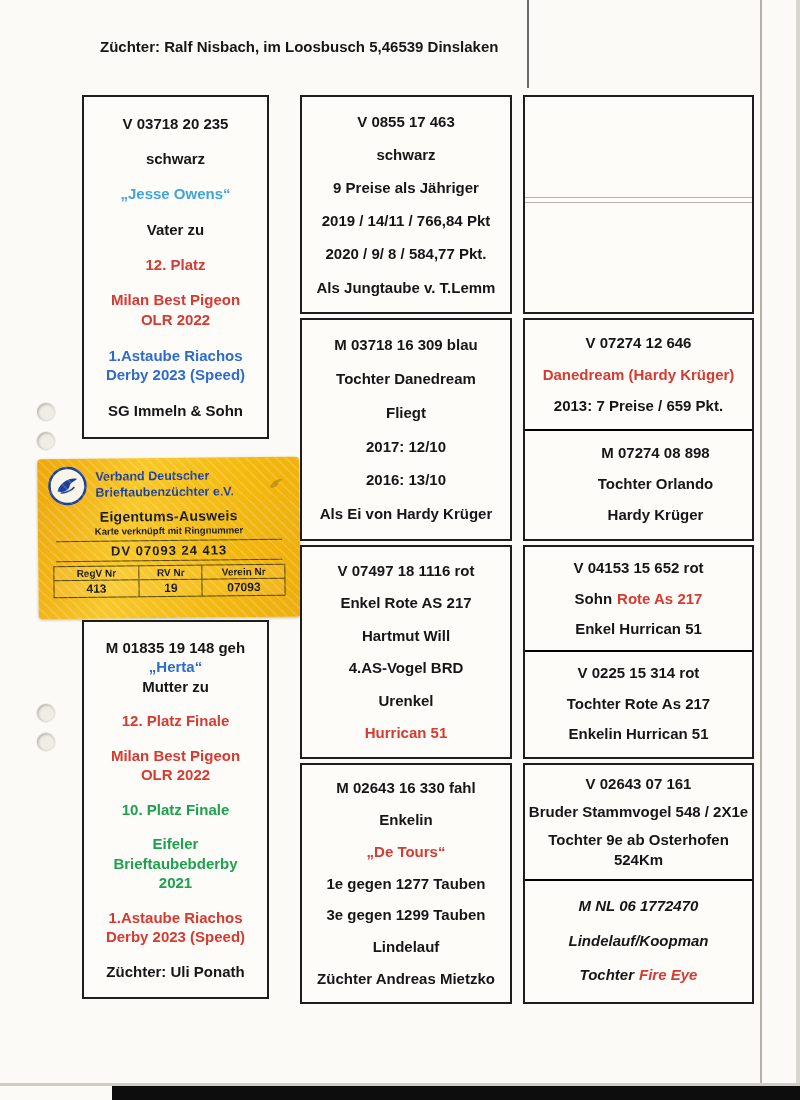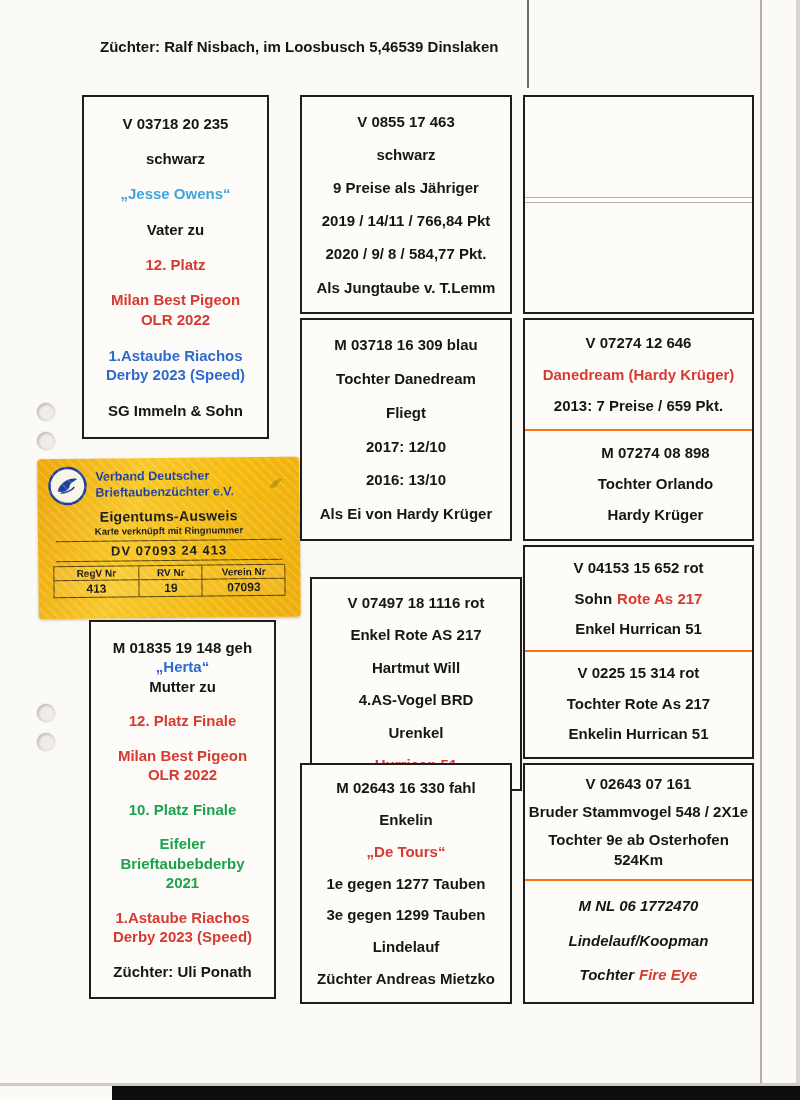--- a/index.html
+++ b/index.html
@@ -19,30 +19,30 @@
   }
   .vbox{display:flex;flex-direction:column;justify-content:space-evenly;height:100%;}
   .group{display:flex;flex-direction:column;gap:2px;}
   .ln{font-size:15px;line-height:1.18;white-space:nowrap;}
   .c-red{color:var(--red,#d63a31);}
   .c-blue{color:var(--blue,#2e6bcf);}
   .c-cyan{color:var(--cyanblue,#41a5da);}
   .c-green{color:var(--green,#1ca24d);}
   .italic{font-style:italic;}
   .sect{display:flex;flex-direction:column;justify-content:space-evenly;}
-  .sect.divided{border-bottom:2px solid #f97316;}
+  .sect.divided{border-bottom:2px solid #000000;}
   .pfx{margin-right:5px;}
   
   #box-v03718{left:82px;top:95px;width:183px;height:340px;}
   #box-v0855{left:300px;top:95px;width:208px;height:215px;}
   #box-empty{left:523px;top:95px;width:227px;height:215px;}
   #box-m03718{left:300px;top:318px;width:208px;height:219px;}
   #box-v07274{left:523px;top:318px;width:227px;height:219px;}
-  #box-m01835{left:82px;top:620px;width:183px;height:375px;margin-left:7px;}
-  #box-v07497{left:310px;top:545px;width:208px;height:210px;margin-top:32px;}
+  #box-m01835{left:82px;top:620px;width:183px;height:375px;}
+  #box-v07497{left:300px;top:545px;width:208px;height:210px;}
   #box-rote{left:523px;top:545px;width:227px;height:210px;}
   #box-m02643{left:300px;top:763px;width:208px;height:237px;}
   #box-v02643{left:523px;top:763px;width:227px;height:237px;}
   .faint-line{position:absolute;left:0;width:100%;height:1px;background:#b8b4ab;}
   
   #card{
     position:absolute;left:38px;top:458px;width:262px;height:160px;
     background:linear-gradient(105deg,#eda70b,#f8c829 35%,var(--cardyellow,#f3b90f) 70%,#eead0c);
     border-radius:4px;transform:rotate(-0.6deg);
     box-shadow:0 1px 3px rgba(0,0,0,.25);

